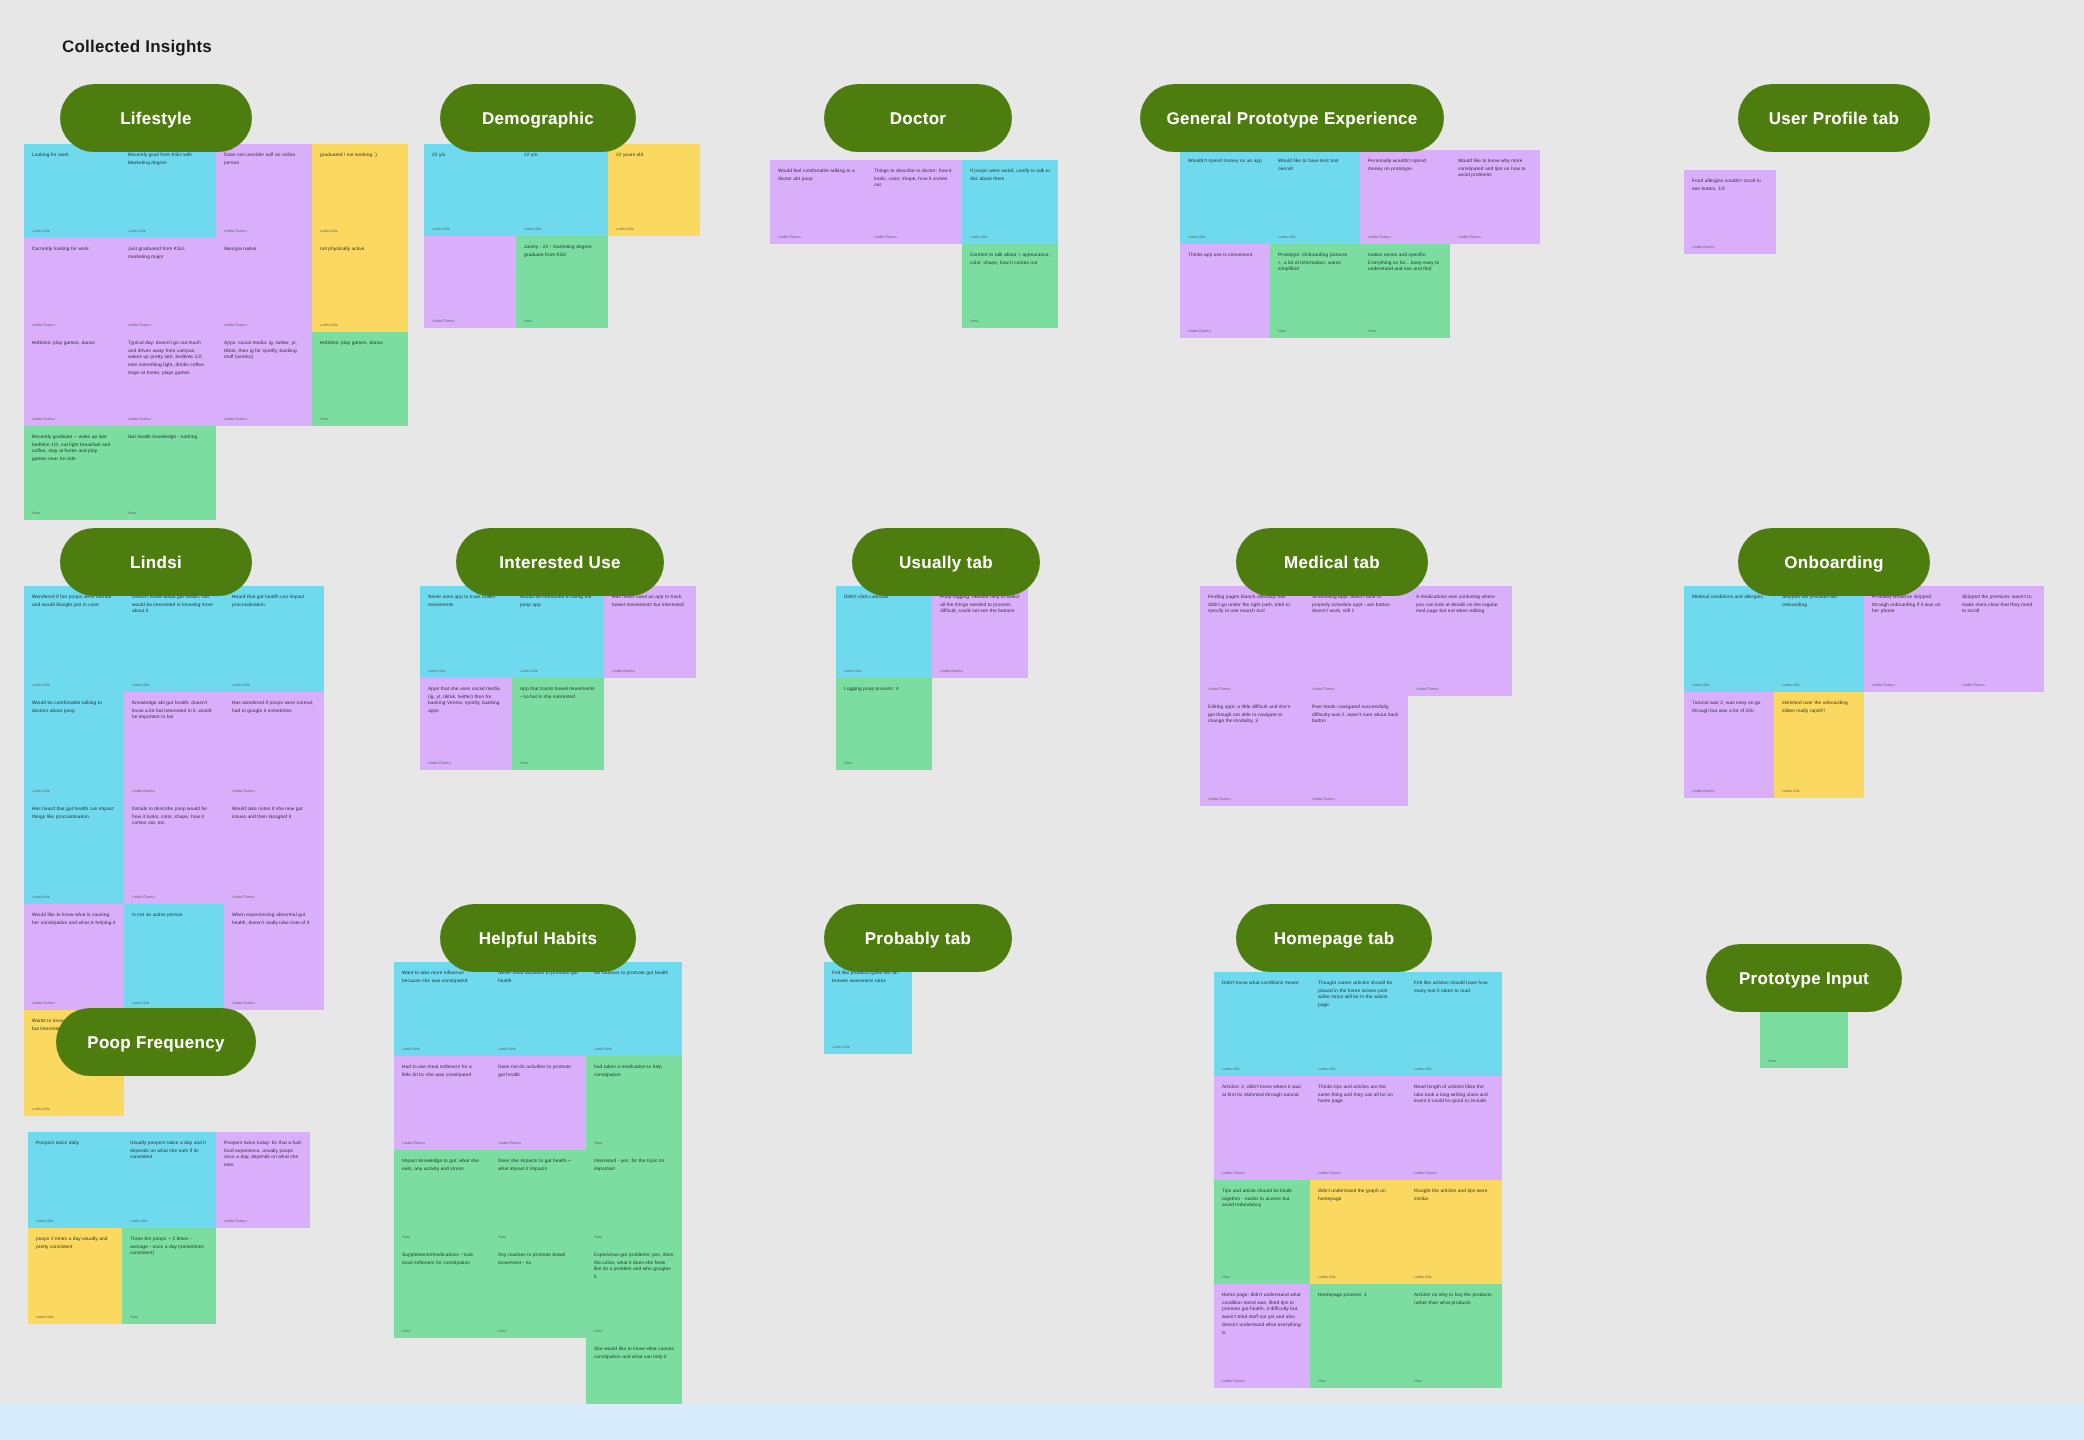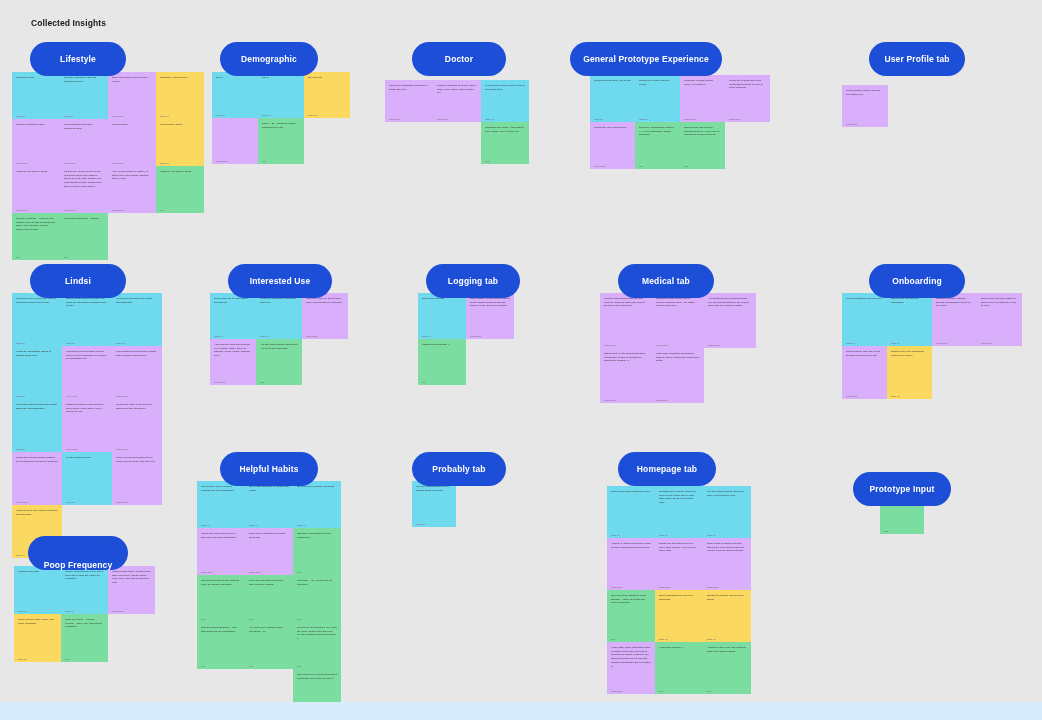--- a/index.html
+++ b/index.html
@@ -24,21 +24,21 @@
   .board-title {
     position: absolute;
     left: 31px; top: 18px;
     font-size: 8.5px;
     font-weight: bold;
     color: #1A1A1A;
     letter-spacing: 0.1px;
   }
   .cluster-header {
     position: absolute;
-    background: #1d4ed8;
+    background: #4d7c0f;
     border-radius: 22px;
     height: 34px;
     display: flex;
     align-items: center;
     justify-content: center;
     color: #FFFFFF;
     font-size: 8.5px;
     font-weight: bold;
     letter-spacing: 0.15px;
     z-index: 5;
@@ -332,21 +332,21 @@
         <div class="note c-green">
           <div class="note-body">App that tracks bowel movements - no but is she interested</div>
           <div class="note-author">Nora</div>
         </div>
         <div class="note c-none"></div>
         <div class="note c-none"></div>
         <div class="note c-none"></div>
         <div class="note c-none"></div>
       </div>
       <div class="cluster-header" style="left: 426px; top: 264px; width: 94px;">
-        <span>Logging tab</span>
+        <span>Usually tab</span>
       </div>
       <div class="grid" style="left: 418px; top: 293px; grid-template-columns: repeat(2, 48px); grid-auto-rows: 46px;">
         <div class="note c-cyan">
           <div class="note-body">Didn't click calendar</div>
           <div class="note-author">Lasha Wiz</div>
         </div>
         <div class="note c-purple">
           <div class="note-body">Poop logging: needed help to select all the things needed to process difficult, could not see the buttons</div>
           <div class="note-author">Lindsi Guerra</div>
         </div>
@@ -538,21 +538,21 @@
       </div>
       <div class="cluster-header" style="left: 853px; top: 452px; width: 98px; margin-top: 20px;">
         <span>Prototype Input</span>
       </div>
       <div class="grid" style="left: 880px; top: 490px; grid-template-columns: repeat(1, 44px); grid-auto-rows: 44px;">
         <div class="note c-green">
           <div class="note-body">Would you pay for the app: features - no</div>
           <div class="note-author">Nora</div>
         </div>
       </div>
-      <div class="cluster-header" style="left: 28px; top: 536px; width: 100px; align-items: flex-end;">
+      <div class="cluster-header" style="left: 28px; top: 504px; width: 100px;">
         <span>Poop Frequency</span>
       </div>
       <div class="grid" style="left: 14px; top: 566px; grid-template-columns: repeat(3, 47px); grid-auto-rows: 48px;">
         <div class="note c-cyan">
           <div class="note-body">Poopers twice daily</div>
           <div class="note-author">Lasha Wiz</div>
         </div>
         <div class="note c-cyan">
           <div class="note-body">Usually poopers twice a day and it depends on what she eats if its consistent</div>
           <div class="note-author">Lasha Wiz</div>

